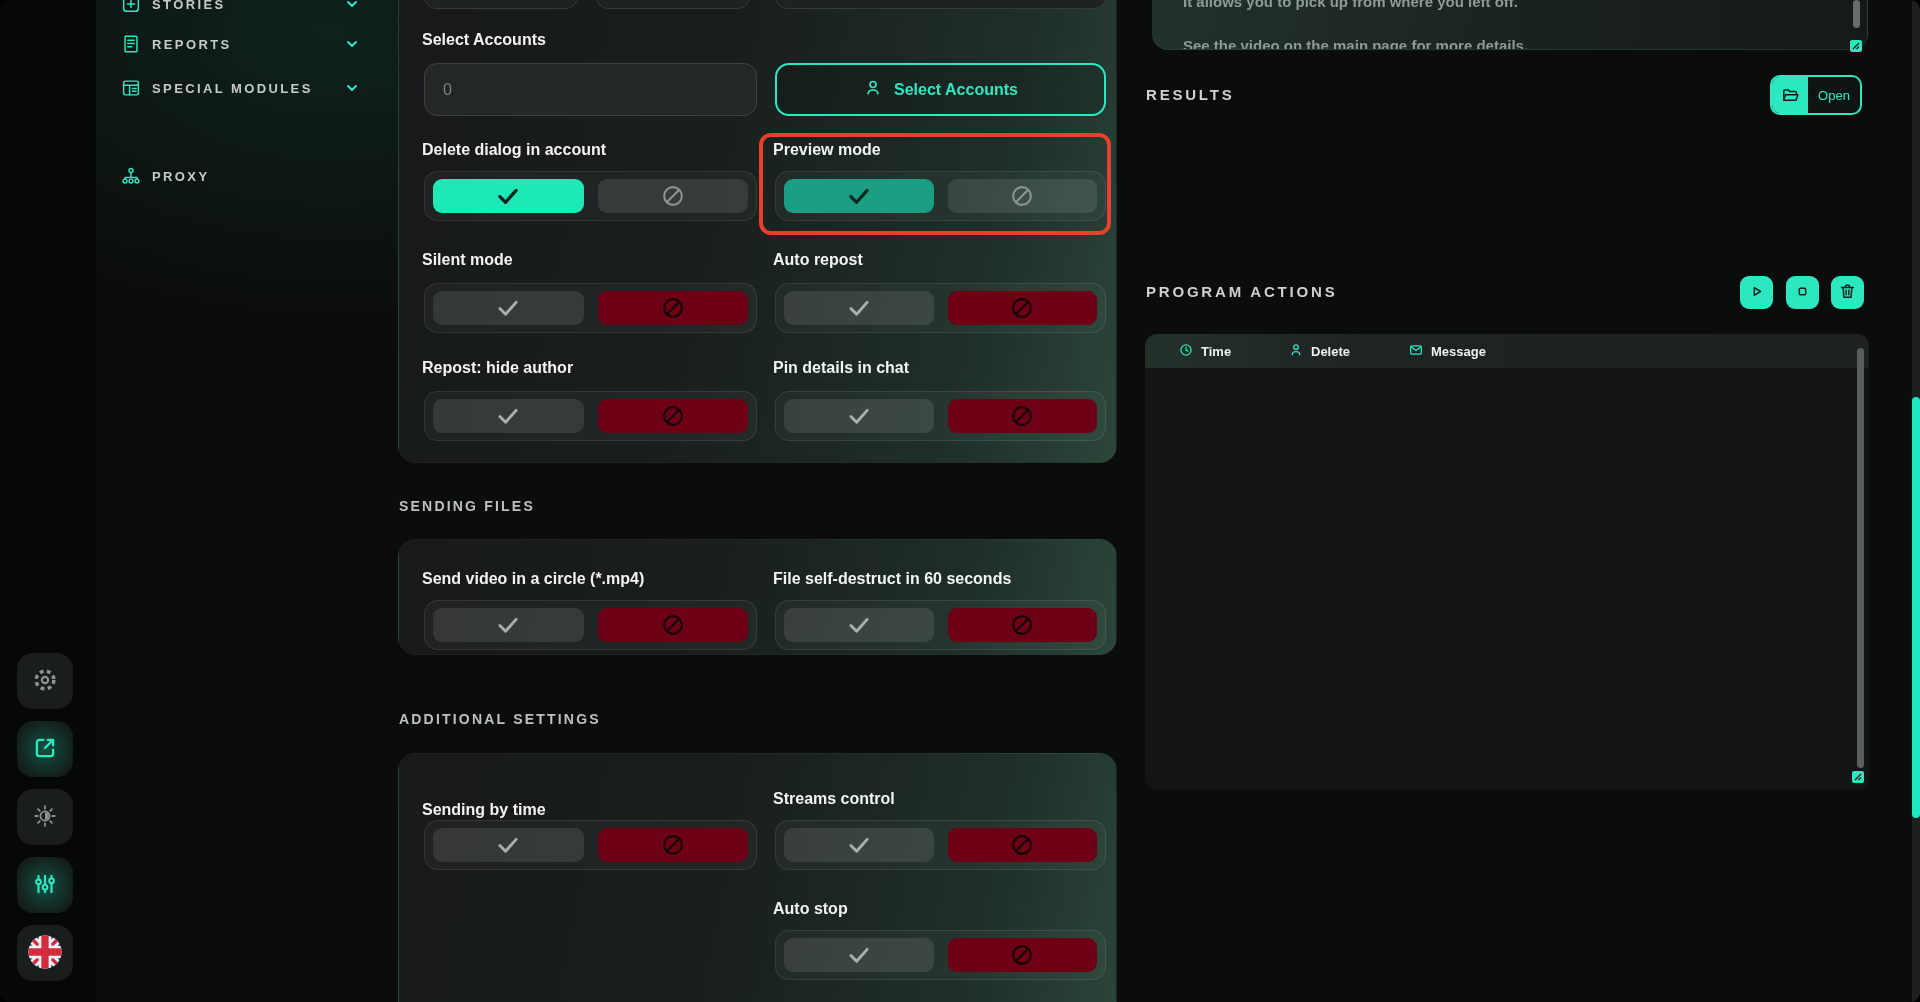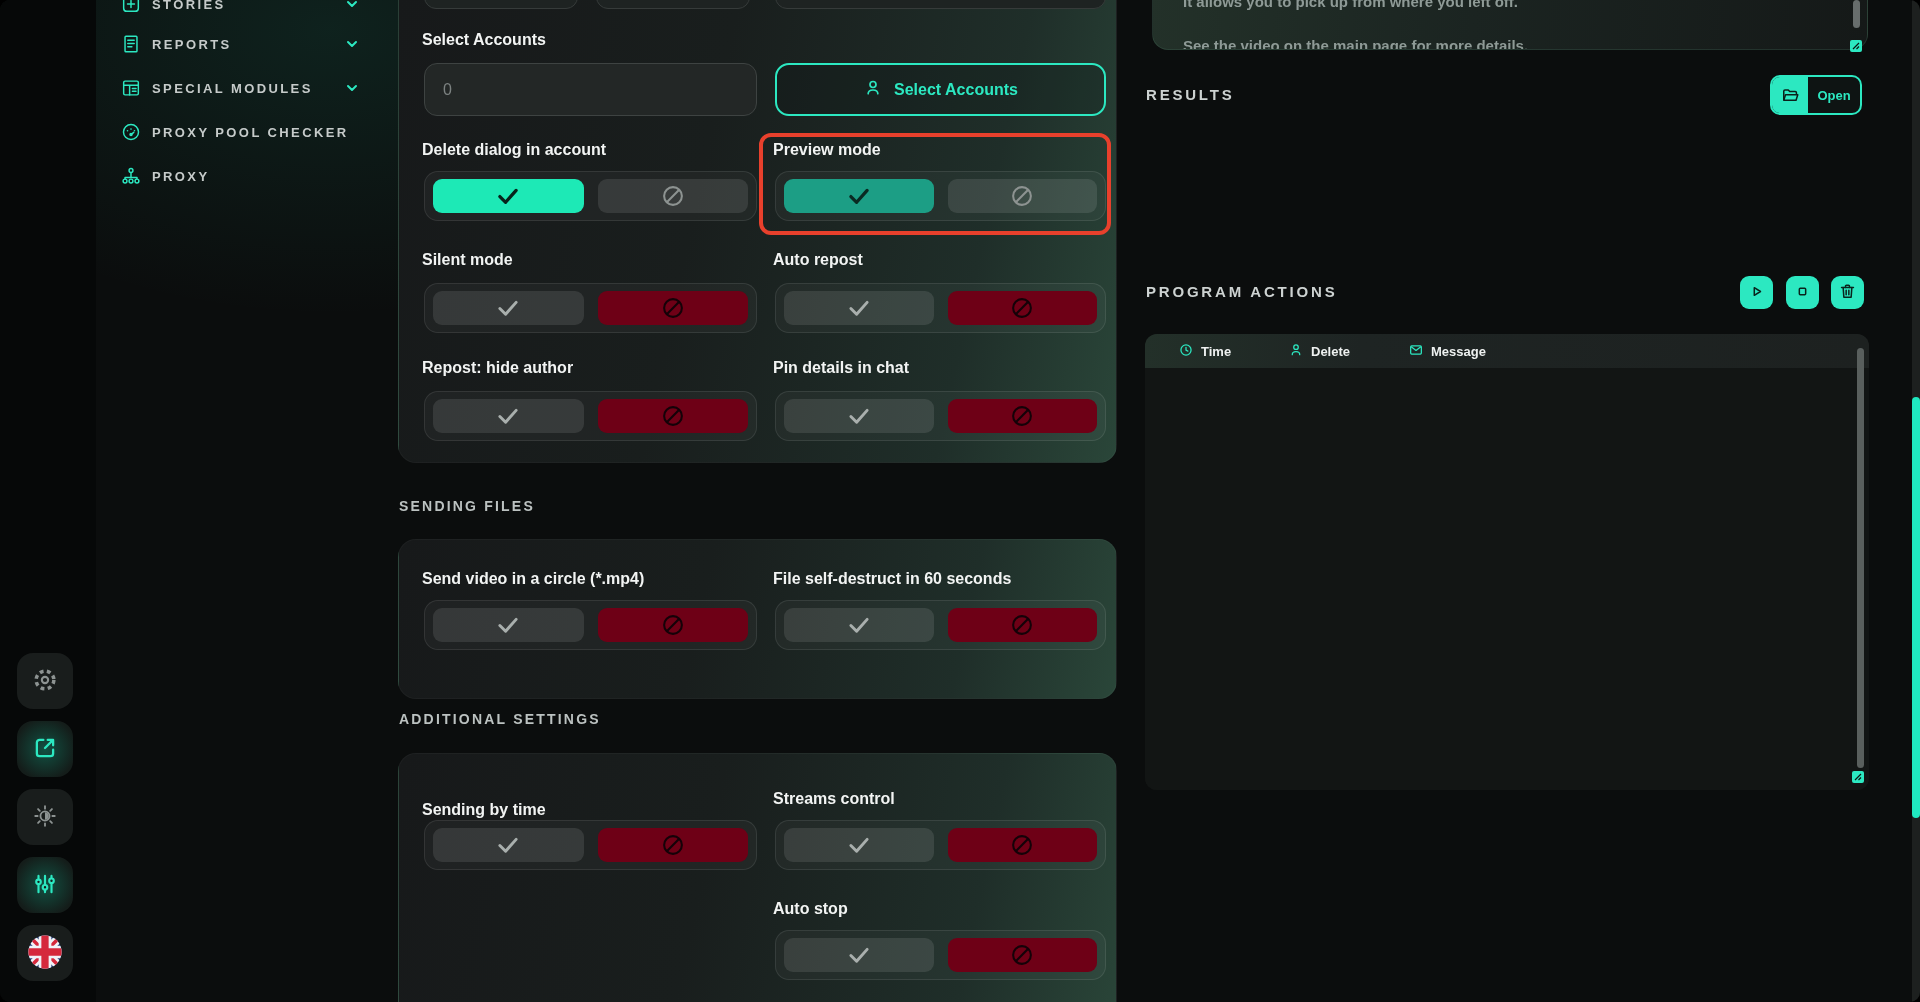--- a/index.html
+++ b/index.html
@@ -21,21 +21,21 @@
   .sidebar{ position:absolute; left:96px; top:0; width:302px; height:1002px; }
   .side-item{ position:absolute; left:0; width:100%; height:44px; display:flex; align-items:center; cursor:pointer;}
   .side-item .s-icon{ position:absolute; left:24px; width:22px; height:22px; display:flex;}
   .side-item .s-label{ position:absolute; left:56px; font-size:13px; font-weight:700; letter-spacing:2.4px; color:#c6cbca; white-space:nowrap;}
   .side-item .s-chevron{ position:absolute; left:249px; top:15px; width:14px; height:14px;}
   
   .card{ position:absolute; left:398px; width:719px; border-radius:18px;
     background:linear-gradient(102deg,#17191a 0%,#191e1d 42%,#1f2e29 78%,#2a4639 100%);
     border:1px solid rgba(255,255,255,0.03); }
   .card1{ top:-24px; height:487px; }
-  .card2{ top:539px; height:160px;text-align:right; }
+  .card2{ top:539px; height:116px;text-align:right; }
   .card3{ top:753px; height:310px; }
   .sliver{ position:absolute; top:-6px; height:38px; border-radius:12px; background:#1e2322; border:1px solid #363b3a;}
   .field-label{ position:absolute; font-size:16px; font-weight:700; color:#f2f4f3; white-space:nowrap;}
   .num-input{ position:absolute; left:25px; top:86px; width:333px; height:53px; border-radius:13px;
     background:#232726; border:1px solid #3e4342; color:#818786; font-size:16px; padding-left:18px; outline:none;
     font-family:"Liberation Sans","DejaVu Sans",sans-serif;}
   .num-input::placeholder{ color:#7c8281; }
   .btn-outline-accent{ position:absolute; left:376px; top:86px; width:331px; height:53px; border-radius:14px;
     background:rgba(8,18,15,0.18); border:2px solid #2ce8c1; color:#2ce8c1; font-weight:700; font-size:16px;
     display:flex; align-items:center; justify-content:center; gap:11px; cursor:pointer;
@@ -53,21 +53,21 @@
   .hl-red{ position:absolute; left:360px; top:156px; width:352px; height:102px; border:4px solid #e8402c; border-radius:12px; pointer-events:none;}
   .section-heading{ position:absolute; left:399px; font-size:14px; font-weight:700; letter-spacing:2.2px; color:#bcc2c1;}
   
   .info-card{ position:absolute; left:1152px; top:-42px; width:716px; height:92px; border-radius:16px; overflow:hidden;
     background:linear-gradient(95deg,#233129 0%,#1b2421 45%,#151918 100%); border:1px solid rgba(70,110,95,0.28); cursor:text;}
   .info-line{ position:absolute; left:30px; color:#8e9a96; font-size:15px; font-weight:600; white-space:nowrap;}
   .panel-heading{ position:absolute; font-size:15px; font-weight:700; letter-spacing:2.8px; color:#cdd2d1;}
   .open-btn{ position:absolute; left:1770px; top:75px; width:92px; height:40px; border-radius:10px; border:2px solid #2ce8c1;
     background:#0e1413; display:flex; align-items:stretch; overflow:hidden; cursor:pointer; padding:0;}
   .open-btn .ic{ width:36px; background:#2ce8c1; display:flex; align-items:center; justify-content:center;}
-  .open-btn .lbl{ flex:1; display:flex; align-items:center; justify-content:center; color:#2ce8c1; font-weight:700; font-size:13px;
+  .open-btn .lbl{ flex:1; display:flex; align-items:center; justify-content:center; color:#2ce8c1; font-weight:400; font-size:13px;
     font-family:"Liberation Sans","DejaVu Sans",sans-serif;}
   .action-btn{ position:absolute; top:276px; width:33px; height:33px; border-radius:9px; border:0; background:#2ce8c1;
     display:flex; align-items:center; justify-content:center; cursor:pointer;}
   .table{ position:absolute; left:1145px; top:334px; width:724px; height:456px; border-radius:12px; background:#131615; overflow:hidden;}
   .thead{ position:relative; height:34px; background:linear-gradient(to right,#233029 0%,#1e2423 30%,#1d2120 100%);}
   .th{ position:absolute; top:0; height:34px; display:flex; align-items:center; gap:7px; color:#eef1f0; font-size:13px; font-weight:600;}
   .tbody{ position:absolute; left:0; top:34px; right:0; bottom:0; background:#121514;}
   
   .sb-thumb-gray{ position:absolute; width:7px; border-radius:4px; background:#676d6c;}
   .page-sb-track{ position:absolute; left:1912px; top:0; width:8px; height:1002px; background:#1d201f;}
@@ -111,33 +111,20 @@
         <svg viewBox="0 0 24 24" width="22" height="22" fill="none" stroke="#2ce8c1" stroke-width="1.6" stroke-linecap="round">
             <rect x="4" y="4.5" width="16" height="15" rx="1.5"></rect>
             <path d="M4 9h16M10.5 9v10.5M13.5 12.5h4M13.5 15.5h4"></path>
           </svg>
         </span>
       <span class="s-label">SPECIAL MODULES</span>
       <span class="s-chevron">
         <svg viewBox="0 0 14 14" width="14" height="14" fill="none" stroke="#2ce8c1" stroke-width="2" stroke-linecap="round" stroke-linejoin="round">
             <polyline points="3,5 7,9 11,5"></polyline>
           </svg></span>
-    </div>
-    <div class="side-item" style="top:110px">
-      <span class="s-icon">
-        <svg viewBox="0 0 24 24" width="22" height="22" fill="none" stroke="#2ce8c1" stroke-width="1.6" stroke-linecap="round">
-            <circle cx="12" cy="12" r="8.2"></circle>
-            <circle cx="8.2" cy="10.6" r="0.9" fill="#2ce8c1" stroke="none"></circle>
-            <circle cx="12" cy="8.8" r="0.9" fill="#2ce8c1" stroke="none"></circle>
-            <circle cx="15.8" cy="10.6" r="0.9" fill="#2ce8c1" stroke="none"></circle>
-            <path d="M12 14.8l3-2.4"></path>
-            <circle cx="12" cy="14.8" r="1.1"></circle>
-          </svg>
-        </span>
-      <span class="s-label">PROXY POOL CHECKER</span>
     </div>
     <div class="side-item" style="top:154px">
       <span class="s-icon">
         <svg viewBox="0 0 24 24" width="22" height="22" fill="none" stroke="#2ce8c1" stroke-width="1.6" stroke-linecap="round" stroke-linejoin="round">
             <circle cx="12" cy="6" r="2.1"></circle>
             <circle cx="5.5" cy="17.5" r="2.1"></circle>
             <circle cx="12" cy="17.5" r="2.1"></circle>
             <circle cx="18.5" cy="17.5" r="2.1"></circle>
             <path d="M12 8.2v3.2M12 11.4v2.3M5.5 15.3v-1.6h13v1.6"></path>
           </svg>

